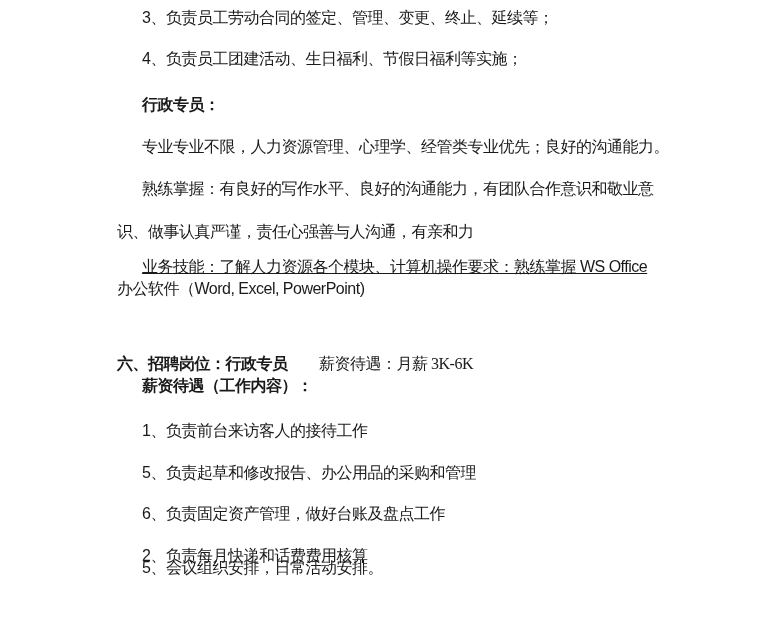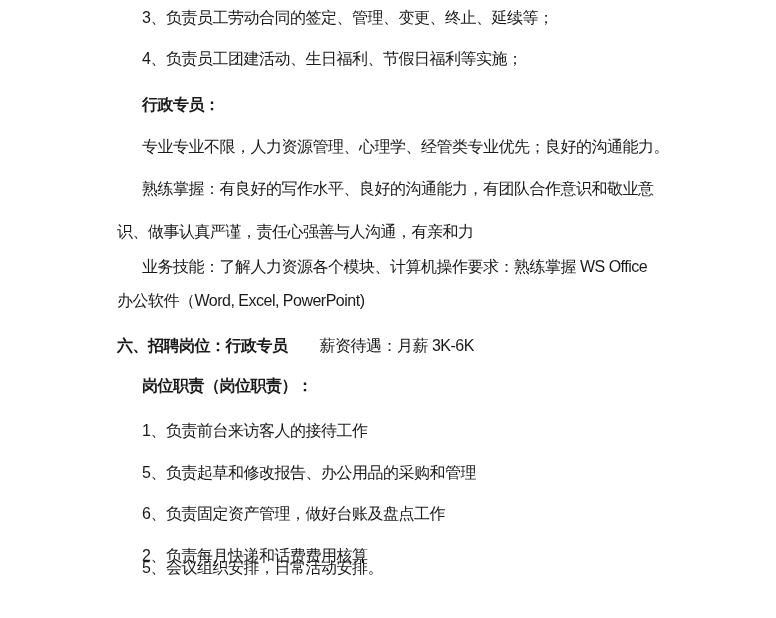--- a/index.html
+++ b/index.html
@@ -27,23 +27,23 @@
   .flush  { left: 110px; margin-left: 7px; }
   .bold   { font-weight: 700; }
   .salary-part { margin-left: 28px; font-weight: 400; }
 
   .l0  { top: 8px; }
   .l1  { top: 49px; }
   .l2  { top: 95px; }
   .l3  { top: 137px; }
   .l4  { top: 179px; }
   .l5  { top: 222px; }
-  .l6  { top: 257px; }
-  .l7  { top: 291px; }
-  .l8  { top: 336px; }
+  .l6  { top: 257px; text-decoration: underline; }
+  .l7  { top: 279px; }
+  .l8  { top: 354px; font-family: Liberation Serif, serif; }
   .l9  { top: 376px; }
   .l10 { top: 421px; }
   .l11 { top: 463px; }
   .l12 { top: 504px; }
   .l13 { top: 546px; }
   .l14 { top: 558px; }
 </style>
 </head>
 <body>
 
@@ -53,19 +53,19 @@
   <div class="line indent l2 bold">行政专员：</div>
   <div class="line indent l3">专业专业不限，人力资源管理、心理学、经管类专业优先；良好的沟通能力。</div>
   <div class="line indent l4">熟练掌握：有良好的写作水平、良好的沟通能力，有团队合作意识和敬业意</div>
   <div class="line flush  l5">识、做事认真严谨，责任心强善与人沟通，有亲和力</div>
   <div class="line indent l6">业务技能：了解人力资源各个模块、计算机操作要求：熟练掌握 WS Office</div>
   <div class="line flush  l7">办公软件（Word, Excel, PowerPoint)</div>
   <div class="line flush  l8">
     <span class="bold">六、招聘岗位：行政专员</span>
     <span class="salary-part">薪资待遇：月薪 3K-6K</span>
   </div>
-  <div class="line indent l9 bold">岗位职责（岗位职责）：</div>
+  <div class="line indent l9 bold">薪资待遇（工作内容）：</div>
   <div class="line indent l10">1、负责前台来访客人的接待工作</div>
   <div class="line indent l11">5、负责起草和修改报告、办公用品的采购和管理</div>
   <div class="line indent l12">6、负责固定资产管理，做好台账及盘点工作</div>
   <div class="line indent l13">2、负责每月快递和话费费用核算</div>
   <div class="line indent l14">5、会议组织安排，日常活动安排。</div>
 </div>
 
 </body></html>

